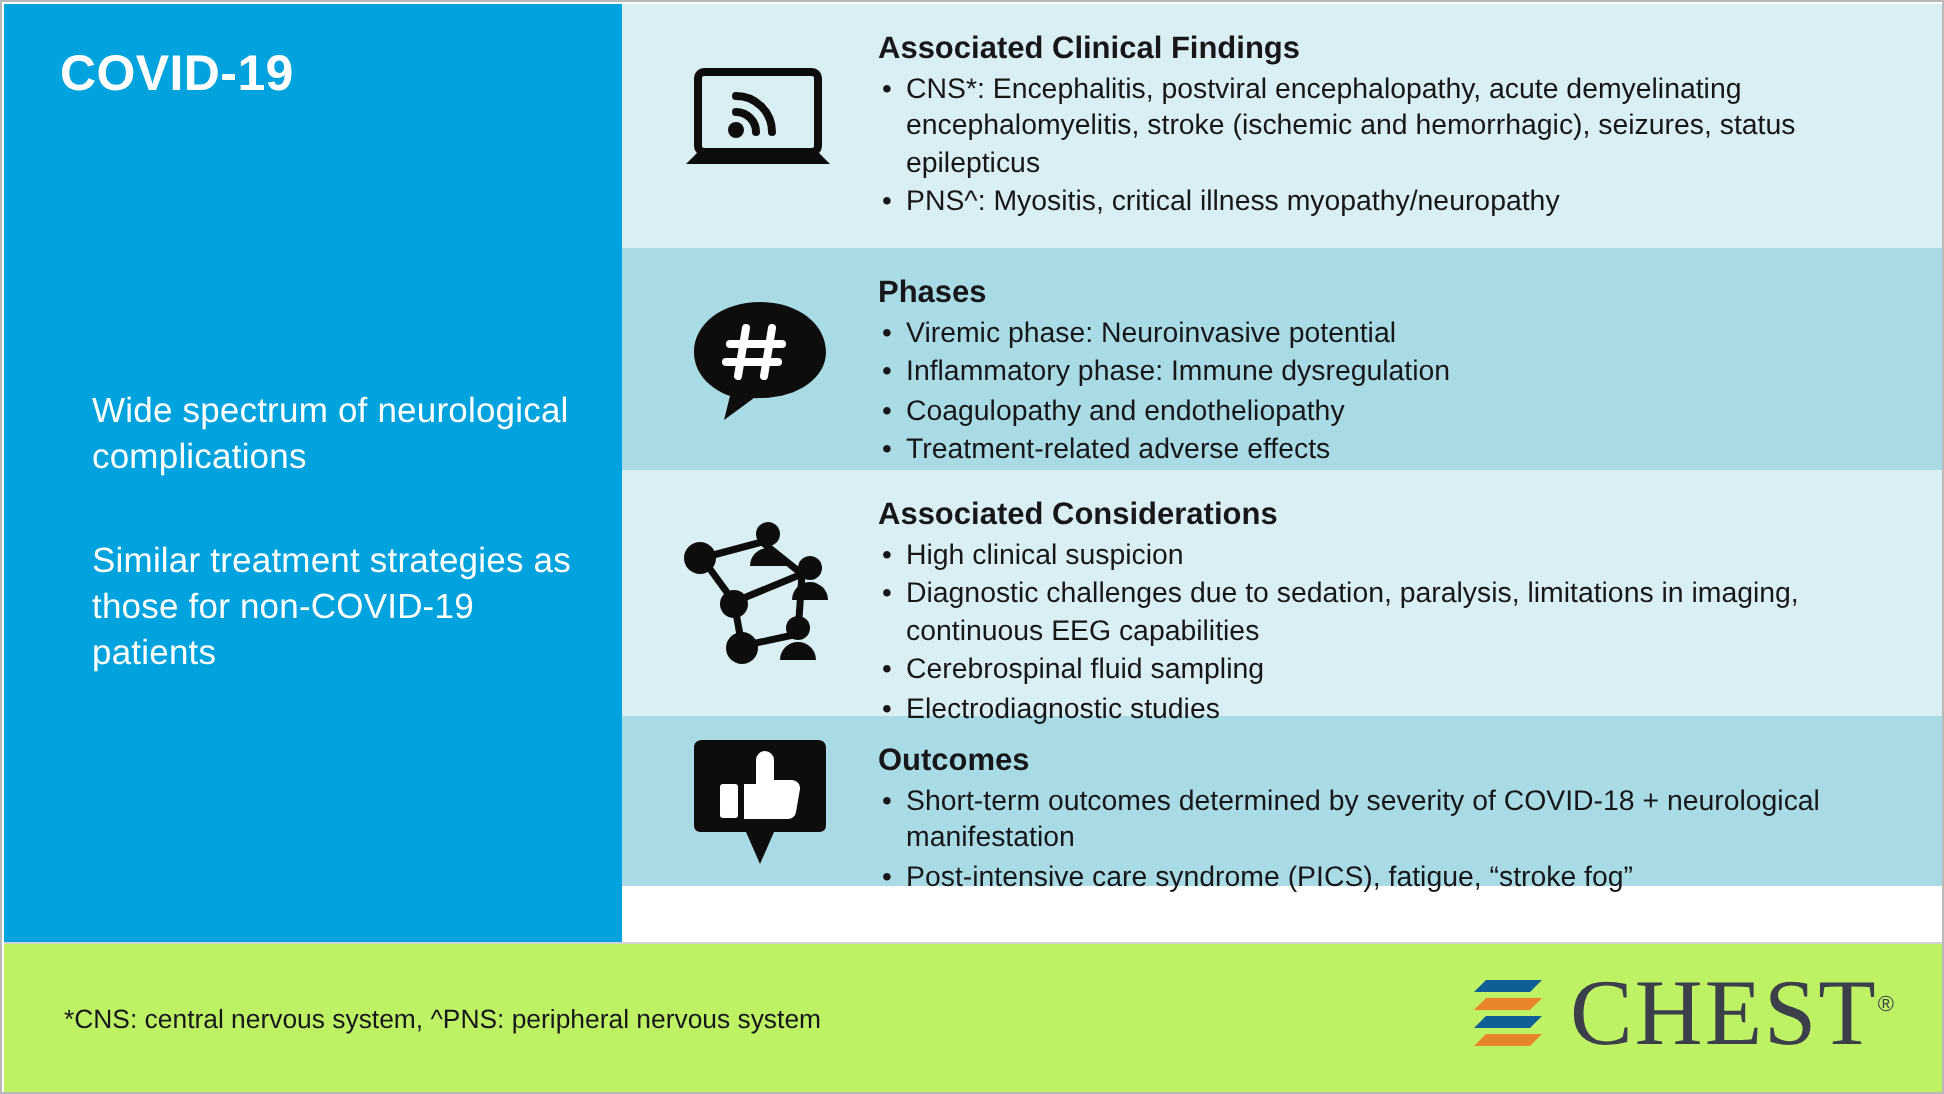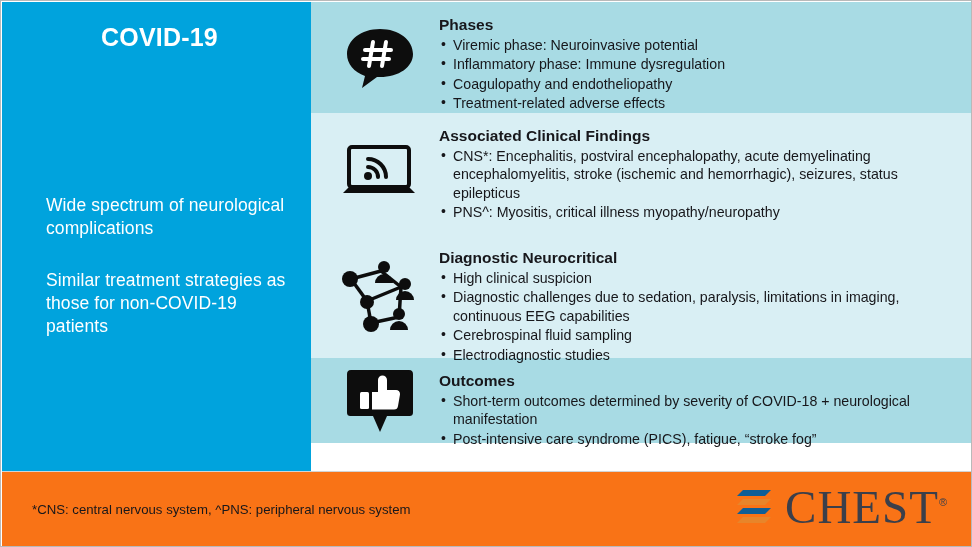--- a/index.html
+++ b/index.html
@@ -30,21 +30,20 @@
     color: #ffffff;
     box-sizing: border-box;
     padding: 20px 22px 0 28px;
   }
   #left-title {
     font-size: 25px;
     font-weight: bold;
     line-height: 1.26;
     letter-spacing: 0.2px;
     margin: 0 0 0 0;
-    text-align: center;
   }
   #left-subtexts {
     position: absolute;
     left: 28px;
     top: 192px;
     right: 16px;
     margin-left: 16px;
   }
   .left-para {
     font-size: 17.5px;
@@ -113,21 +112,21 @@
     font-size: 14px;
   }
 
   
   #footer {
     position: absolute;
     left: 1px;
     top: 470px;
     width: 970px;
     height: 76px;
-    background: #f97316;
+    background: #bef264;
     border-top: 1px solid #d3d3d3;
   }
   #footnote {
     position: absolute;
     left: 30px;
     top: 30px;
     font-size: 13.2px;
     color: #17171b;
   }
   #logo {
@@ -168,58 +167,58 @@
       <div>COVID-19</div>
     </div>
     <div id="left-subtexts">
       <p class="left-para">Wide spectrum of neurological complications</p>
       <p class="left-para">Similar treatment strategies as those for non-COVID-19 patients</p>
     </div>
   </div>
 
   <div id="rows">
 
+    <div class="row alt-a row-1">
+      <div class="icon-cell">
+        <svg width="78" height="62" viewBox="0 0 78 62" aria-hidden="true">
+          <rect x="8" y="4" width="60" height="40" rx="3" ry="3" fill="none" stroke="#0d0d0d" stroke-width="4"></rect>
+          <path d="M2 50 L74 50 L68 44 L8 44 Z" fill="#0d0d0d"></path>
+          <circle cx="27" cy="33" r="4" fill="#0d0d0d"></circle>
+          <path d="M27 24 a10 10 0 0 1 10 10" fill="none" stroke="#0d0d0d" stroke-width="4" stroke-linecap="round"></path>
+          <path d="M27 16 a18 18 0 0 1 18 18" fill="none" stroke="#0d0d0d" stroke-width="4" stroke-linecap="round"></path>
+        </svg>
+      </div>
+      <div class="text-cell">
+        <div class="row-heading">Associated Clinical Findings</div>
+        <ul class="bullets">
+          <li>CNS*: Encephalitis, postviral encephalopathy, acute demyelinating encephalomyelitis, stroke (ischemic and hemorrhagic), seizures, status epilepticus</li>
+          <li>PNS^: Myositis, critical illness myopathy/neuropathy</li>
+        </ul>
+      </div>
+    </div>
+
     <div class="row alt-b row-2">
       <div class="icon-cell">
         <svg width="78" height="66" viewBox="0 0 78 66" aria-hidden="true">
           <path d="M39 4 C20 4 6 15 6 29 C6 39 13 47 24 51 L21 63 L36 52 C37.5 52.2 38 52 39 52 C58 52 72 42 72 29 C72 15 58 4 39 4 Z" fill="#0d0d0d"></path>
           <g stroke="#ffffff" stroke-width="4" stroke-linecap="round">
             <line x1="32" y1="17" x2="28" y2="41"></line>
             <line x1="45" y1="17" x2="41" y2="41"></line>
             <line x1="24" y1="25" x2="50" y2="25"></line>
             <line x1="22" y1="34" x2="48" y2="34"></line>
           </g>
         </svg>
       </div>
       <div class="text-cell">
         <div class="row-heading">Phases</div>
         <ul class="bullets">
           <li>Viremic phase: Neuroinvasive potential</li>
           <li>Inflammatory phase: Immune dysregulation</li>
           <li>Coagulopathy and endotheliopathy</li>
           <li>Treatment-related adverse effects</li>
-        </ul>
-      </div>
-    </div>
-
-    <div class="row alt-a row-1">
-      <div class="icon-cell">
-        <svg width="78" height="62" viewBox="0 0 78 62" aria-hidden="true">
-          <rect x="8" y="4" width="60" height="40" rx="3" ry="3" fill="none" stroke="#0d0d0d" stroke-width="4"></rect>
-          <path d="M2 50 L74 50 L68 44 L8 44 Z" fill="#0d0d0d"></path>
-          <circle cx="27" cy="33" r="4" fill="#0d0d0d"></circle>
-          <path d="M27 24 a10 10 0 0 1 10 10" fill="none" stroke="#0d0d0d" stroke-width="4" stroke-linecap="round"></path>
-          <path d="M27 16 a18 18 0 0 1 18 18" fill="none" stroke="#0d0d0d" stroke-width="4" stroke-linecap="round"></path>
-        </svg>
-      </div>
-      <div class="text-cell">
-        <div class="row-heading">Associated Clinical Findings</div>
-        <ul class="bullets">
-          <li>CNS*: Encephalitis, postviral encephalopathy, acute demyelinating encephalomyelitis, stroke (ischemic and hemorrhagic), seizures, status epilepticus</li>
-          <li>PNS^: Myositis, critical illness myopathy/neuropathy</li>
         </ul>
       </div>
     </div>
 
     <div class="row alt-a row-3">
       <div class="icon-cell">
         <svg width="86" height="80" viewBox="0 0 86 80" aria-hidden="true">
           <g stroke="#0d0d0d" stroke-width="3.5">
             <line x1="14" y1="22" x2="44" y2="14"></line>
             <line x1="14" y1="22" x2="30" y2="44"></line>
@@ -237,21 +236,21 @@
             <circle cx="47" cy="10" r="6"></circle>
             <path d="M38 26 a9 9 0 0 1 18 0 z"></path>
             <circle cx="68" cy="27" r="6"></circle>
             <path d="M59 43 a9 9 0 0 1 18 0 z"></path>
             <circle cx="62" cy="57" r="6"></circle>
             <path d="M53 73 a9 9 0 0 1 18 0 z"></path>
           </g>
         </svg>
       </div>
       <div class="text-cell">
-        <div class="row-heading">Diagnostic Neurocritical</div>
+        <div class="row-heading">Associated Considerations</div>
         <ul class="bullets">
           <li>High clinical suspicion</li>
           <li>Diagnostic challenges due to sedation, paralysis, limitations in imaging, continuous EEG capabilities</li>
           <li>Cerebrospinal fluid sampling</li>
           <li>Electrodiagnostic studies</li>
         </ul>
       </div>
     </div>
 
     <div class="row alt-b row-4">

